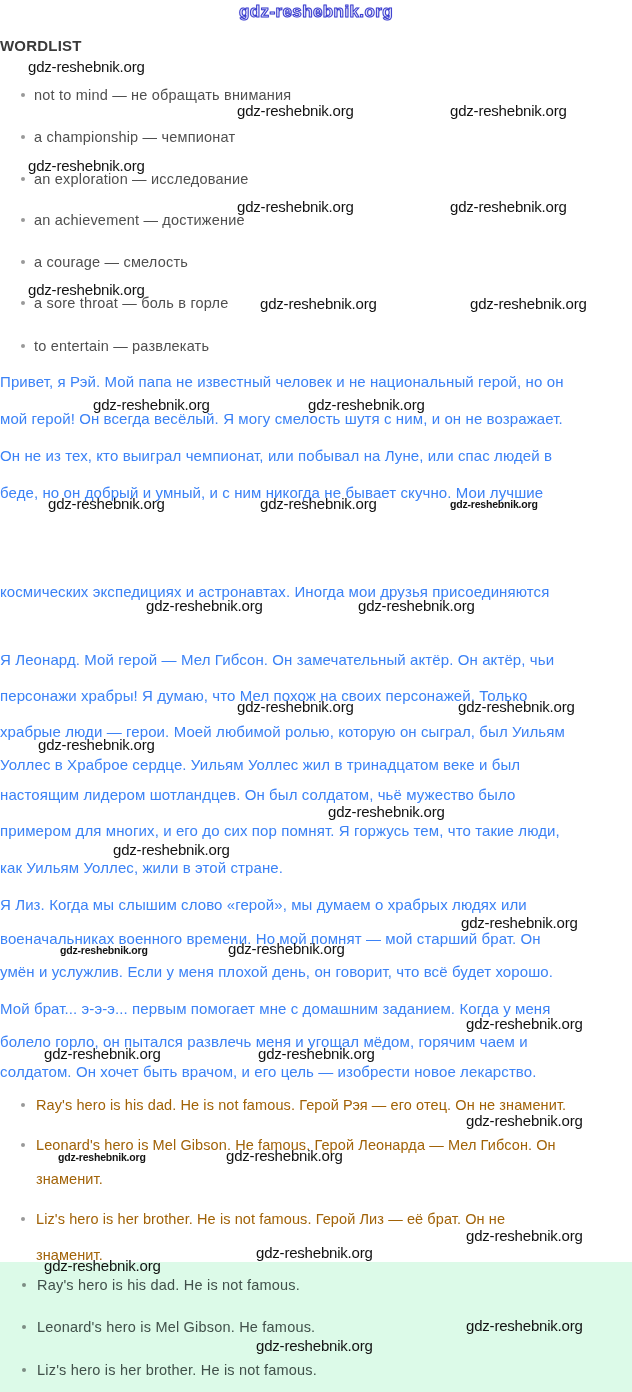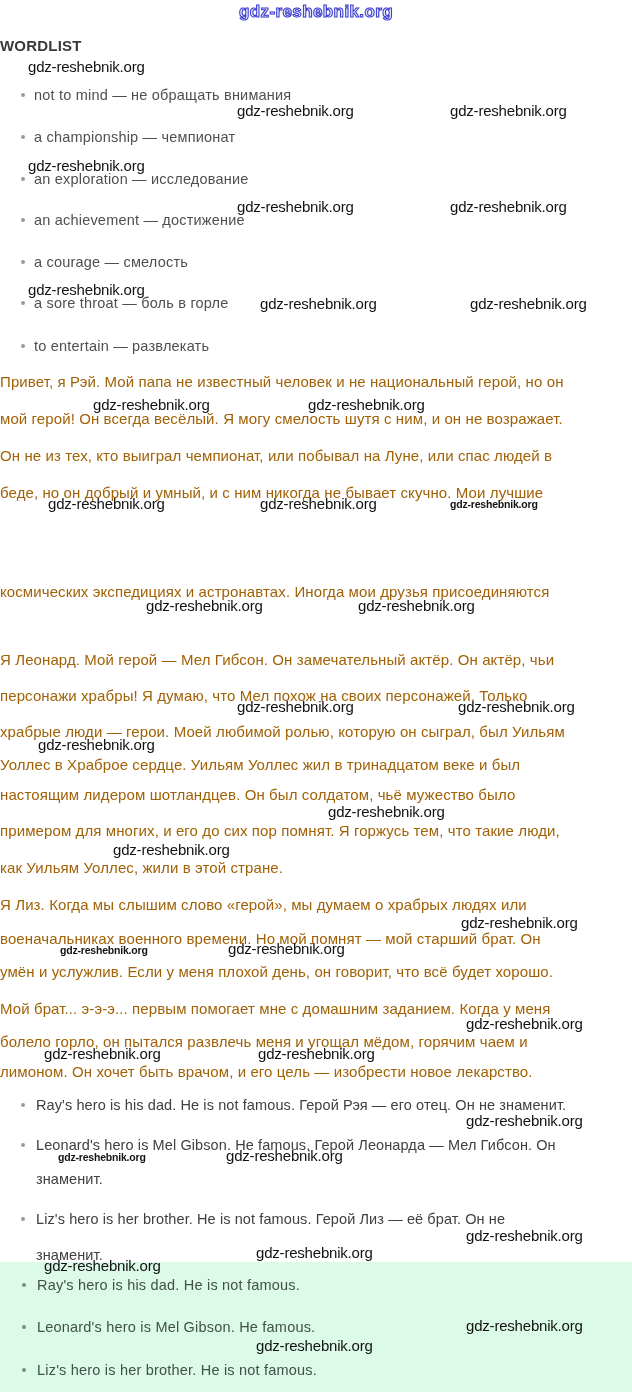--- a/index.html
+++ b/index.html
@@ -17,25 +17,25 @@
 
   
   .h-wordlist{position:absolute;left:0;top:37px;font-size:15px;font-weight:700;
       color:#3a3a3a;letter-spacing:0.2px;}
   .witem{position:absolute;left:34px;font-size:14.5px;color:#4f4f4f;
       letter-spacing:0.2px;white-space:nowrap;}
   .dot{position:absolute;width:4px;height:4px;border-radius:50%;background:#999;}
   .dot.g{background:#7d8c83;}
 
   
-  .pline{position:absolute;left:0;font-size:15px;color:#a16207;
+  .pline{position:absolute;left:0;font-size:15px;color:#3b82f6;
       letter-spacing:0.1px;white-space:nowrap;}
 
   
-  .aline{position:absolute;left:36px;font-size:14.5px;color:#404040;
+  .aline{position:absolute;left:36px;font-size:14.5px;color:#a16207;
       letter-spacing:0.1px;white-space:nowrap;}
 
   
   .green{position:absolute;left:0;top:1262px;width:632px;height:130px;
       background:#dcfae8;}
   .gline{position:absolute;left:37px;font-size:14.5px;color:#41504a;
       letter-spacing:0.2px;white-space:nowrap;}
 </style>
 </head>
 <body>
@@ -73,21 +73,21 @@
   <div class="pline" style="top:756px">Уоллес в Храброе сердце. Уильям Уоллес жил в тринадцатом веке и был</div>
   <div class="pline" style="top:786px">настоящим лидером шотландцев. Он был солдатом, чьё мужество было</div>
   <div class="pline" style="top:822px">примером для многих, и его до сих пор помнят. Я горжусь тем, что такие люди,</div>
   <div class="pline" style="top:859px">как Уильям Уоллес, жили в этой стране.</div>
 
   <div class="pline" style="top:896px">Я Лиз. Когда мы слышим слово «герой», мы думаем о храбрых людях или</div>
   <div class="pline" style="top:930px">военачальниках военного времени. Но мой помнят — мой старший брат. Он</div>
   <div class="pline" style="top:963px">умён и услужлив. Если у меня плохой день, он говорит, что всё будет хорошо.</div>
   <div class="pline" style="top:1000px">Мой брат... э-э-э... первым помогает мне с домашним заданием. Когда у меня</div>
   <div class="pline" style="top:1033px">болело горло, он пытался развлечь меня и угощал мёдом, горячим чаем и</div>
-  <div class="pline" style="top:1063px">лимоном. Он хочет быть врачом, и его цель — изобрести новое лекарство.</div>
+  <div class="pline" style="top:1063px">солдатом. Он хочет быть врачом, и его цель — изобрести новое лекарство.</div>
 
   <span class="dot" style="left:21px;top:1103px"></span>
   <div class="aline" style="top:1097px">Ray's hero is his dad. He is not famous. Герой Рэя — его отец. Он не знаменит.</div>
   <span class="dot" style="left:21px;top:1143px"></span>
   <div class="aline" style="top:1137px">Leonard's hero is Mel Gibson. He famous. Герой Леонарда — Мел Гибсон. Он</div>
   <div class="aline" style="top:1171px">знаменит.</div>
   <span class="dot" style="left:21px;top:1217px"></span>
   <div class="aline" style="top:1211px">Liz's hero is her brother. He is not famous. Герой Лиз — её брат. Он не</div>
   <div class="aline" style="top:1247px">знаменит.</div>
 

